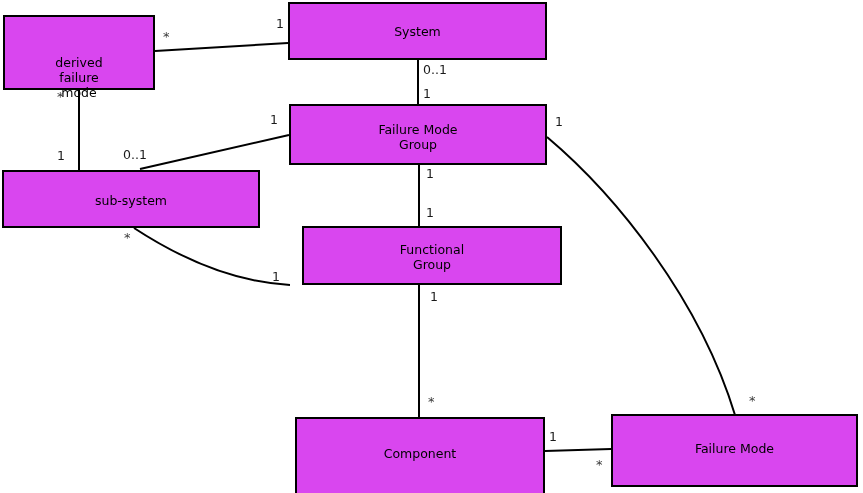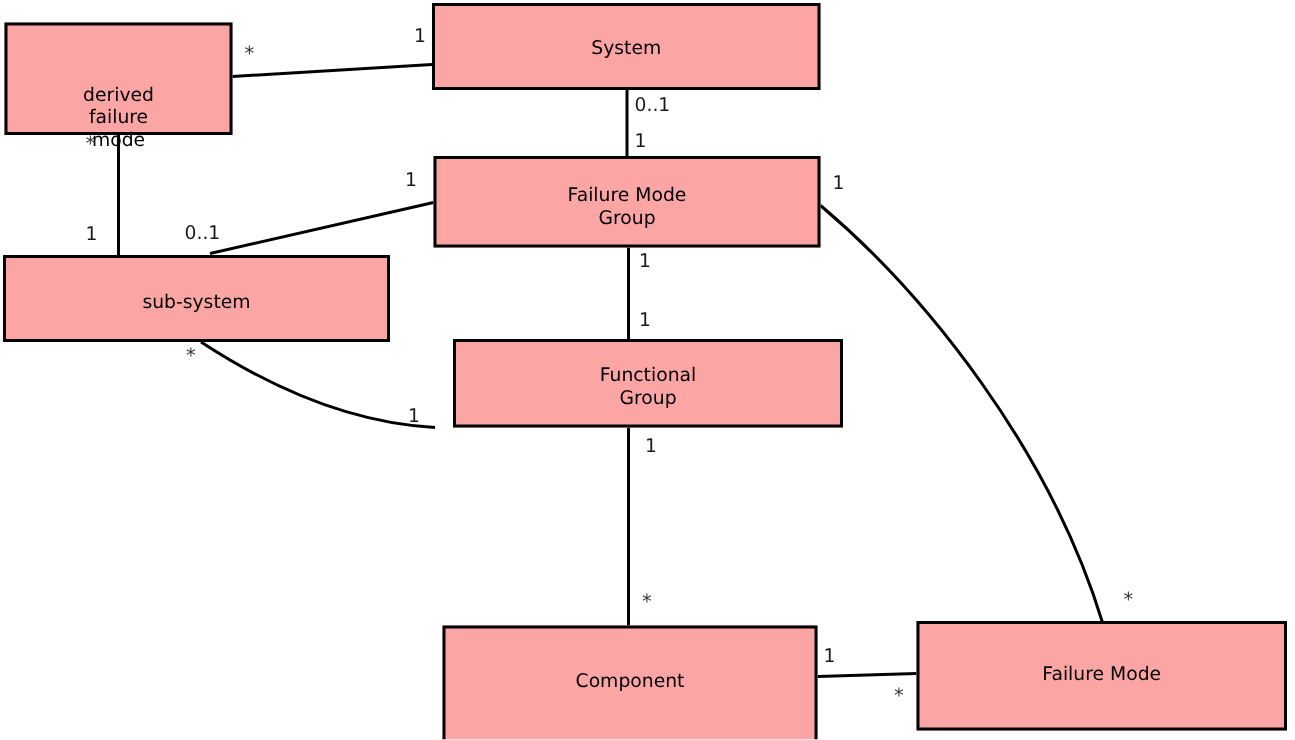--- a/index.html
+++ b/index.html
@@ -19,21 +19,21 @@
     position: absolute;
     left: 0;
     top: 0;
     width: 863px;
     height: 493px;
   }
   .uml-box {
     position: absolute;
     box-sizing: border-box;
     border: 2px solid #000000;
-    background: #fca5a5;
+    background: #d946ef;
     z-index: 2;
   }
   .uml-box-label {
     position: absolute;
     left: 0;
     right: 0;
     text-align: center;
     font-size: 12.5px;
     line-height: 15px;
     color: #000000;

